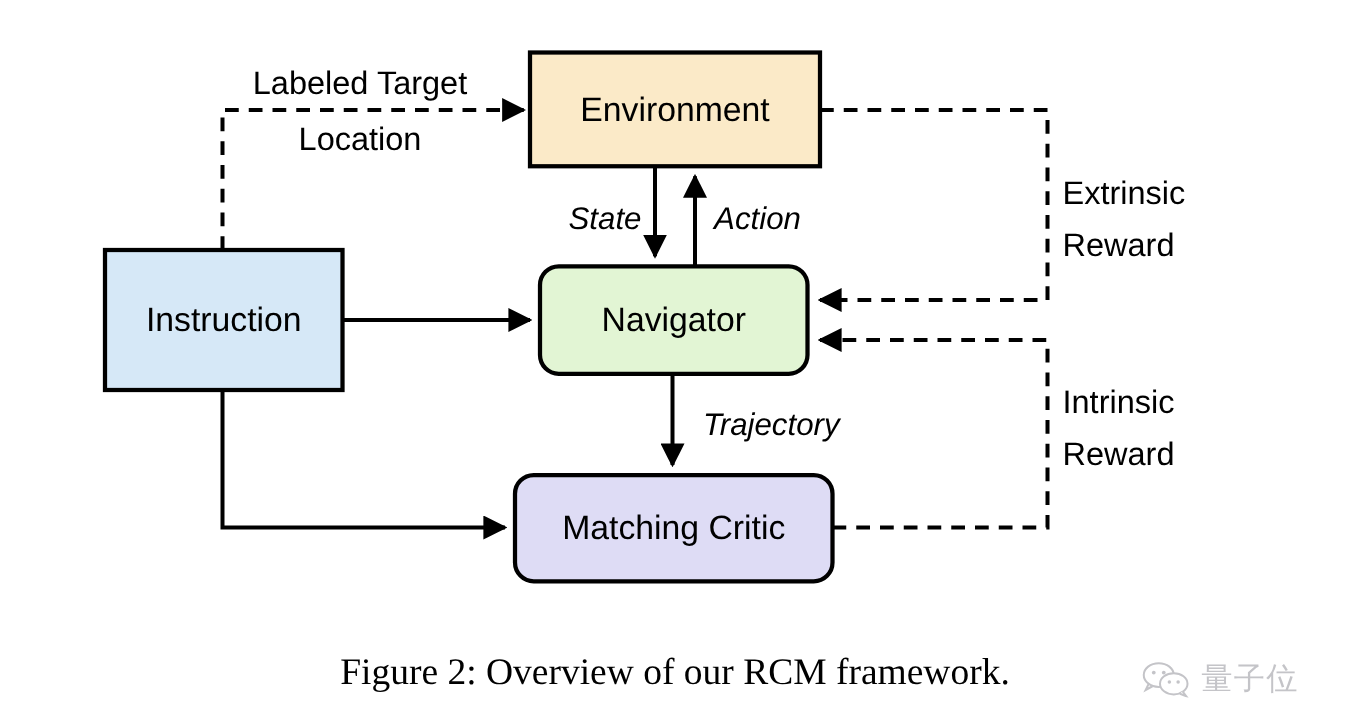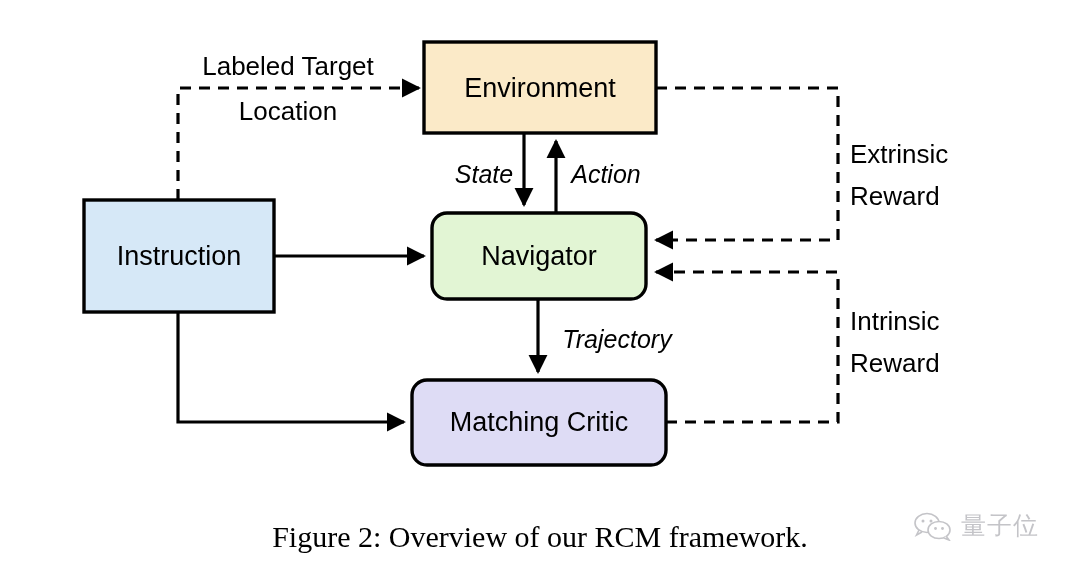--- a/index.html
+++ b/index.html
@@ -69,21 +69,21 @@
     fill: none;
     stroke-dasharray: 11 8;
   }
   .node-shape {
     stroke: #000000;
     stroke-width: 3.4;
   }
   #watermark {
     position: absolute;
     left: 912px;
-    top: 509px;
+    top: 526px;
     display: flex;
     align-items: center;
     gap: 7px;
     opacity: 0.5;
   }
   #watermark .wm-text {
     font-family: "DejaVu Sans", sans-serif;
     font-size: 25px;
     color: #8a8a92;
     letter-spacing: 1px;

